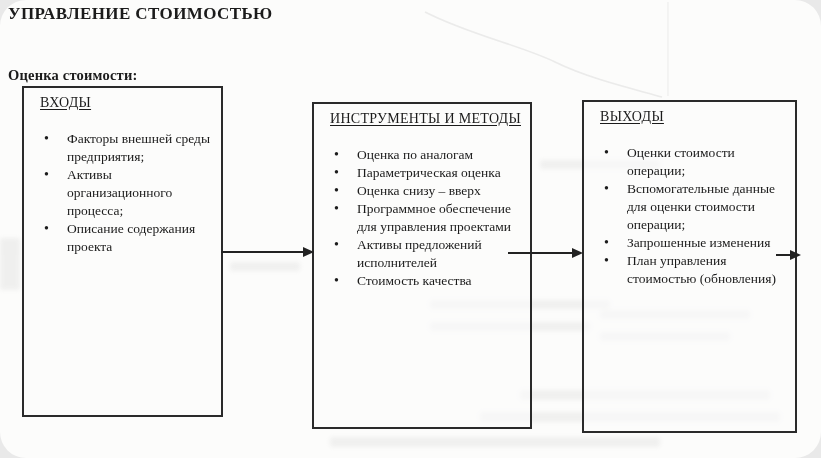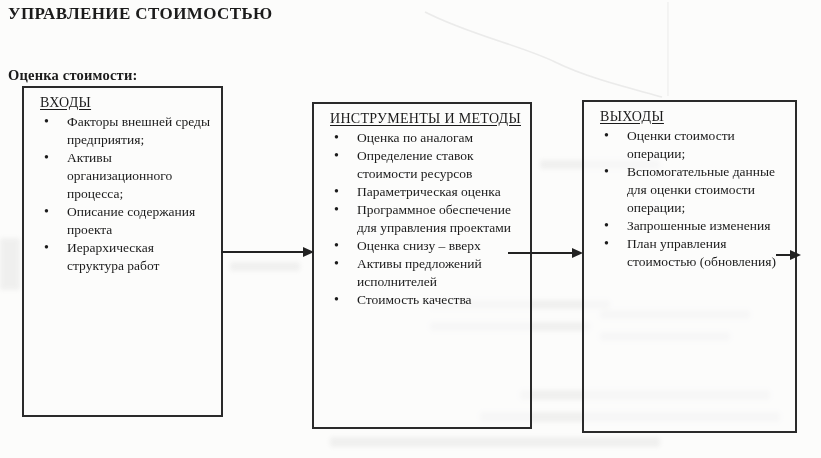--- a/index.html
+++ b/index.html
@@ -3,20 +3,21 @@
 <meta charset="utf-8">
 <style>
   html,body{margin:0;padding:0;background:#e9e9e9;}
   .page{
     position:relative;
     width:821px;height:458px;
     background:#fcfcfb;
     overflow:hidden;
     font-family:"Liberation Serif","DejaVu Serif",serif;
     color:#1b1b1b;
+    border-radius:26px;
   }
   
   .page-title{
     position:absolute;left:8px;top:4px;
     font-size:17px;font-weight:bold;letter-spacing:.4px;
     white-space:nowrap;
   }
   .page-subtitle{
     position:absolute;left:8px;top:41px;
     font-size:14.5px;font-weight:bold;letter-spacing:.2px;
@@ -35,21 +36,21 @@
   .pbox-outputs{left:582px;top:100px;width:215px;height:333px;}
   .pbox-heading{
     margin:5px 8px 0 16px;
     font-size:14px;
     text-decoration:underline;
     text-underline-offset:2px;
     letter-spacing:.3px;
     line-height:19px;
   }
   .pbox ul{
-    margin:1px 0 0 0;padding:0;list-style:none;
+    margin:18px 0 0 0;padding:0;list-style:none;
   }
   .pbox li{
     position:relative;
     padding:0 10px 0 43px;
     font-size:13.5px;
     line-height:18px;
   }
   .pbox li::before{
     content:"\2022";
     position:absolute;left:20px;top:0;
@@ -98,32 +99,30 @@
 
   <div class="page-title">УПРАВЛЕНИЕ СТОИМОСТЬЮ</div>
   <div class="page-subtitle">Оценка стоимости:</div>
 
   <div class="pbox pbox-inputs">
     <div class="pbox-heading">ВХОДЫ</div>
     <ul>
         <li>Факторы внешней среды предприятия;</li>
         <li>Активы организационного процесса;</li>
         <li>Описание содержания проекта</li>
-        <li>Иерархическая структура работ</li>
       </ul>
   </div>
 
   <div class="pbox pbox-tools">
     <div class="pbox-heading">ИНСТРУМЕНТЫ И МЕТОДЫ</div>
     <ul>
         <li>Оценка по аналогам</li>
-        <li>Определение ставок стоимости ресурсов</li>
         <li>Параметрическая оценка</li>
+        <li>Оценка снизу – вверх</li>
         <li>Программное обеспечение для управления проектами</li>
-        <li>Оценка снизу – вверх</li>
         <li>Активы предложений исполнителей</li>
         <li>Стоимость качества</li>
       </ul>
   </div>
 
   <div class="pbox pbox-outputs">
     <div class="pbox-heading">ВЫХОДЫ</div>
     <ul>
         <li>Оценки стоимости операции;</li>
         <li>Вспомогательные данные для оценки стоимости операции;</li>

